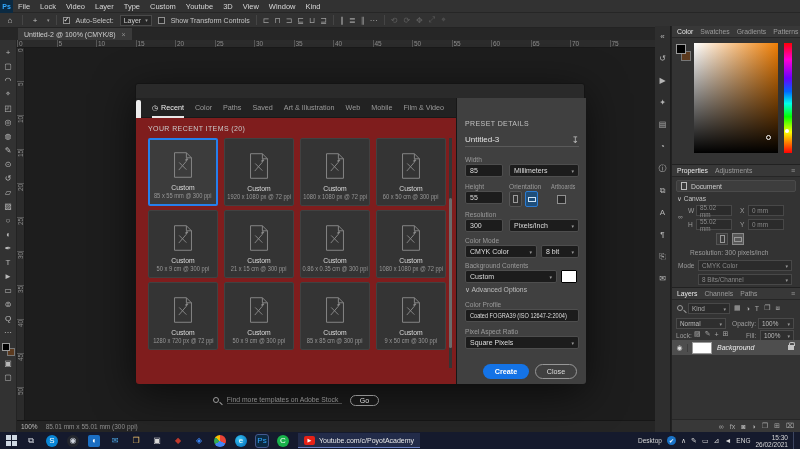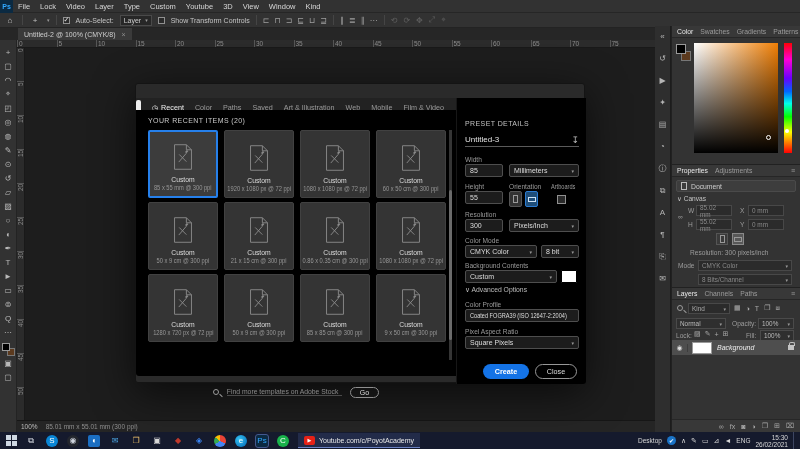--- a/index.html
+++ b/index.html
@@ -88,37 +88,37 @@
   #dlg-title { position:absolute; left:0; top:0; width:100%; height:14px; background:#323232; border-bottom:1px solid #1d1d1d; border-radius:3px 3px 0 0; display:flex; align-items:center; padding:0 8px; }
   #dlg-title .t { font-size:7.5px; color:#cfcfcf; }
   #dlg-title .x { margin-left:auto; color:#aaa; font-size:9px; }
   #dlg-tabs { position:absolute; left:0; top:14px; width:320px; height:20px; background:#222; border-bottom:1px solid #191919; display:flex; align-items:center; gap:11px; padding-left:16px; }
   .dlg-tab { font-size:7.2px; color:#9a9a9a; height:20px; display:flex; align-items:center; gap:3px; position:relative; }
   .dlg-tab .clk { display:none; font-size:7px; }
   .dlg-tab.active { color:#f0f0f0; }
   .dlg-tab.active .clk { display:inline; }
   .dlg-tab.active::after { content:""; position:absolute; left:0; bottom:0; width:100%; height:2px; background:#e8e8e8; }
   #dlg-left-strip { position:absolute; left:0; top:16px; width:5px; height:266px; background:#ededed; border-radius:2px; }
-  #dlg-body-left { position:absolute; left:0; top:26px; width:320px; height:266px; background:#000000; border-radius:0 0 0 3px; }
+  #dlg-body-left { position:absolute; left:0; top:34px; width:320px; height:266px; background:#7f1d1d; border-radius:0 0 0 3px; }
   #recent-header { position:absolute; left:12px; top:7px; font-size:7px; letter-spacing:.4px; color:#c9c9c9; }
   #cards { position:absolute; left:12px; top:20px; display:grid; grid-template-columns:repeat(4,70px); grid-auto-rows:68px; gap:4px 6px; }
   .card { background:#343434; border:1px solid #414141; border-radius:2px; display:flex; flex-direction:column; align-items:center; justify-content:flex-end; padding-bottom:5px; }
   .card.selected { border:2px solid #2680eb; background:#3c3c3c; }
   .card svg { width:22px; height:28px; margin-bottom:5px; }
   .card-name { font-size:6.8px; color:#dcdcdc; }
   .card-dims { font-size:6.5px; color:#979797; margin-top:1px; white-space:nowrap; transform:scaleX(.88); }
   #grid-scroll { position:absolute; left:313px; top:20px; width:3px; height:230px; background:#353535; }
   #grid-scroll .thumb { position:absolute; left:0; top:60px; width:3px; height:150px; background:#6b6b6b; border-radius:2px; }
   #searchrow { position:absolute; left:0; top:272px; width:320px; height:20px; display:flex; align-items:center; justify-content:center; gap:8px; }
   .mag { width:6px; height:6px; border:1px solid #9a9a9a; border-radius:50%; position:relative; }
   .mag::after { content:""; position:absolute; left:5px; top:5px; width:4px; height:1px; background:#9a9a9a; transform:rotate(45deg); }
   #search-input { width:115px; background:transparent; border:none; border-bottom:1px solid #4a4a4a; color:#bbb; font-size:6.8px; font-family:"Liberation Sans", sans-serif; outline:none; }
   #search-input::placeholder { color:#8b8b8b; }
   #go-btn { border:1px solid #8e8e8e; border-radius:7px; color:#ddd; font-size:7px; padding:1px 9px; background:transparent; }
-  #dlg-right { position:absolute; left:320px; top:14px; width:130px; height:286px; background:#000000; border-left:1px solid #171717; border-radius:0 0 3px 0; }
+  #dlg-right { position:absolute; left:320px; top:14px; width:130px; height:286px; background:#404040; border-left:1px solid #171717; border-radius:0 0 3px 0; }
   .plabel { position:absolute; left:8px; font-size:6.6px; color:#9a9a9a; }
   .dfield, .ddd { position:absolute; height:13px; background:#1c1c1c; border:1px solid #4e4e4e; border-radius:2px; color:#ddd; font-size:7px; display:flex; align-items:center; padding:0 4px; }
   .ddd .caret { margin-left:auto; }
   #preset-header { position:absolute; left:8px; top:22px; font-size:7px; letter-spacing:.4px; color:#c0c0c0; }
   #doc-name-row { position:absolute; left:8px; top:35px; width:114px; height:14px; border-bottom:1px solid #5a5a5a; display:flex; align-items:center; }
   #doc-name-row .n { font-size:8px; color:#e3e3e3; }
   #doc-name-row .sv { margin-left:auto; color:#bbb; font-size:9px; }
   .orient { position:absolute; width:13px; height:16px; background:#333; border:1px solid #555; border-radius:2px; display:flex; align-items:center; justify-content:center; }
   .orient i { display:block; width:5px; height:8px; border:1px solid #9a9a9a; }
   .orient.sel { background:#1f4e79; border-color:#2b7cd3; }

